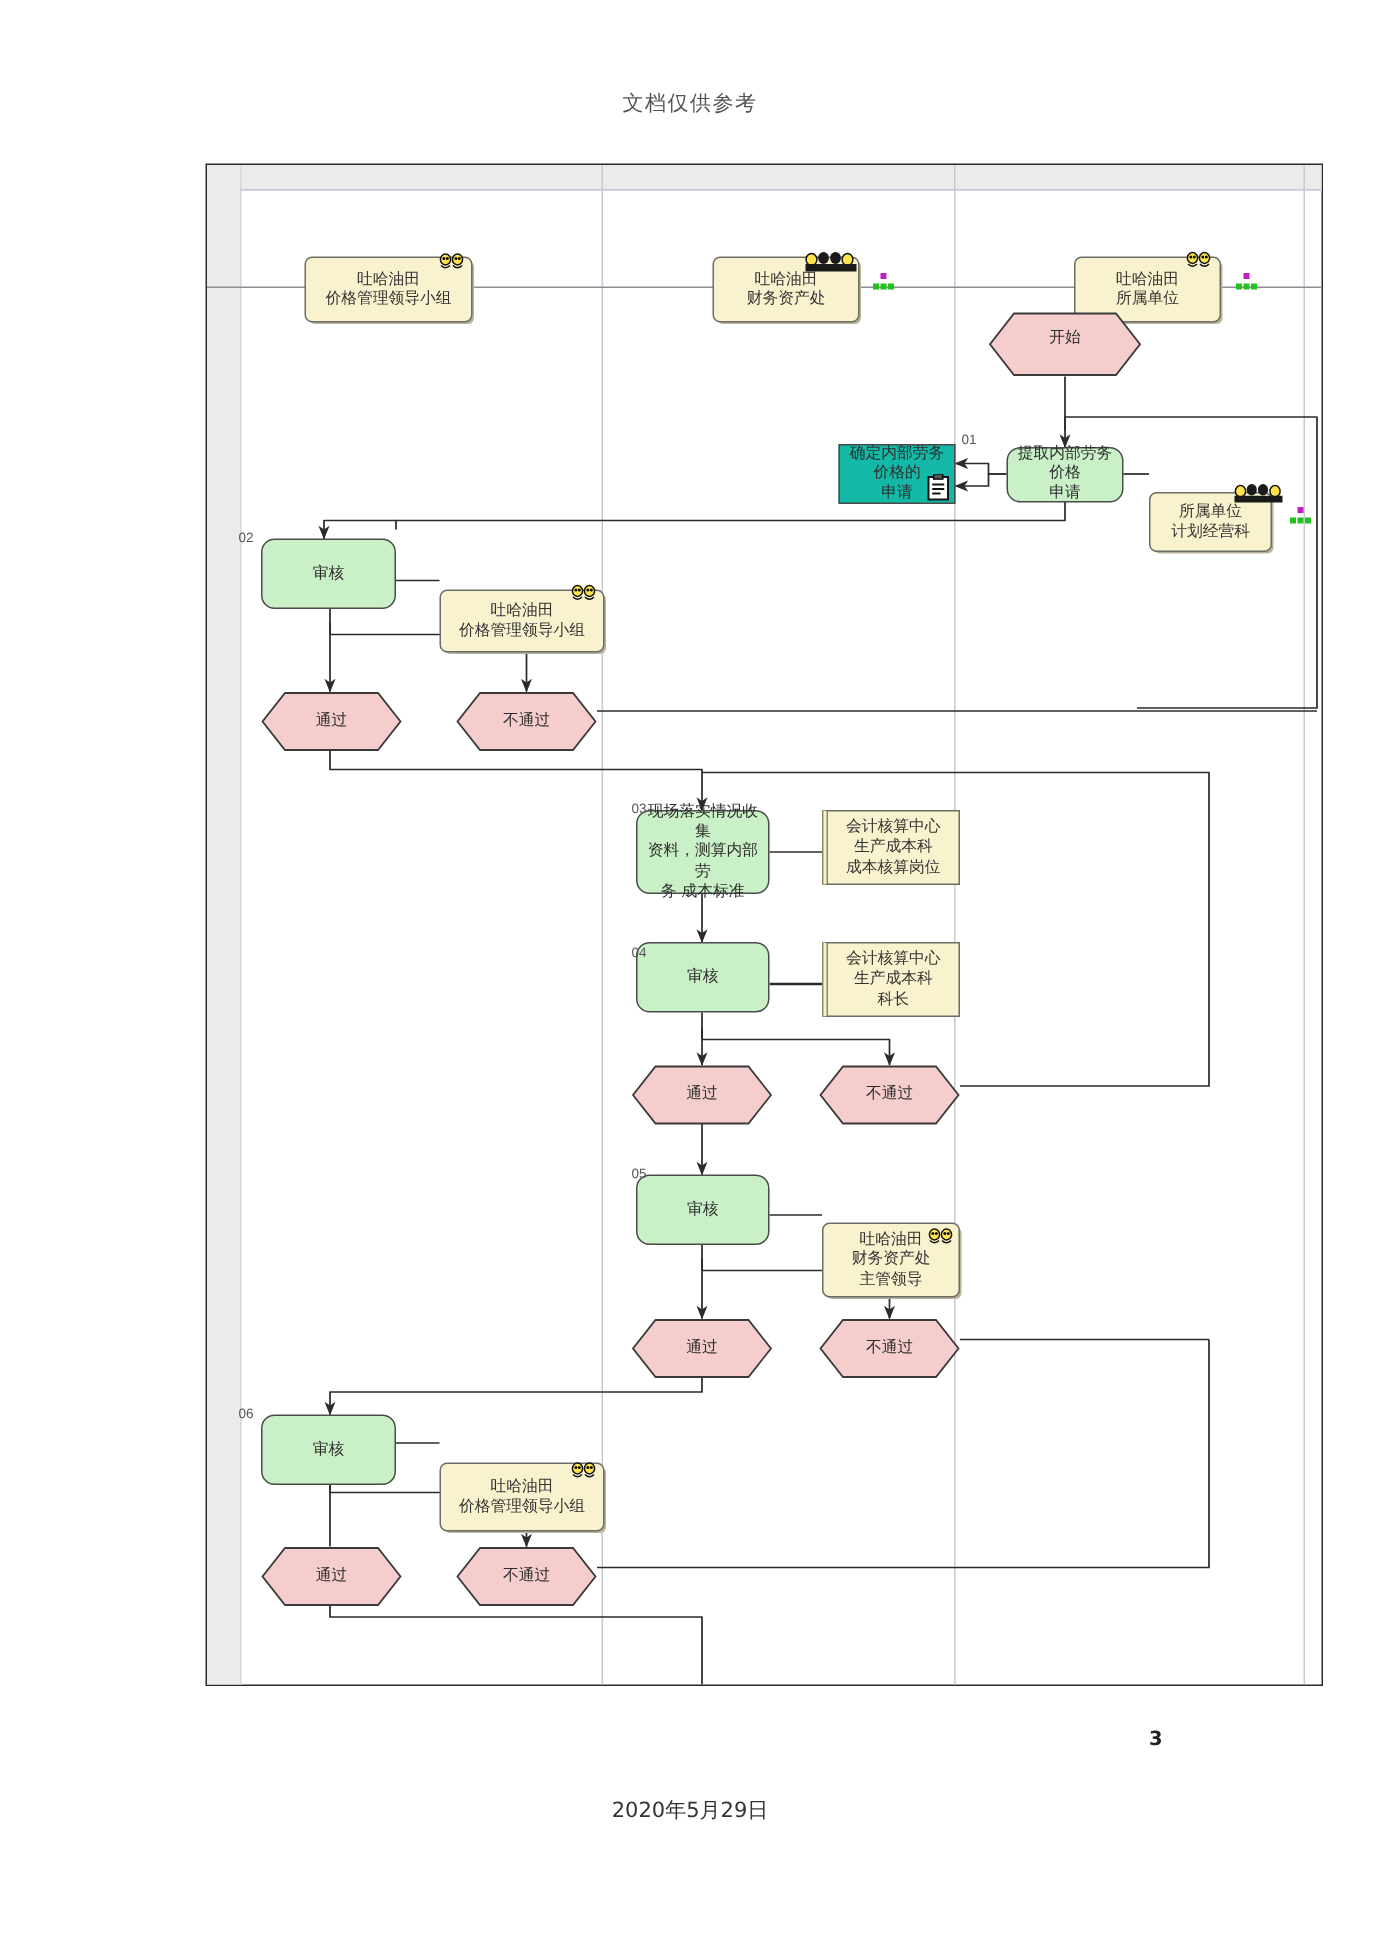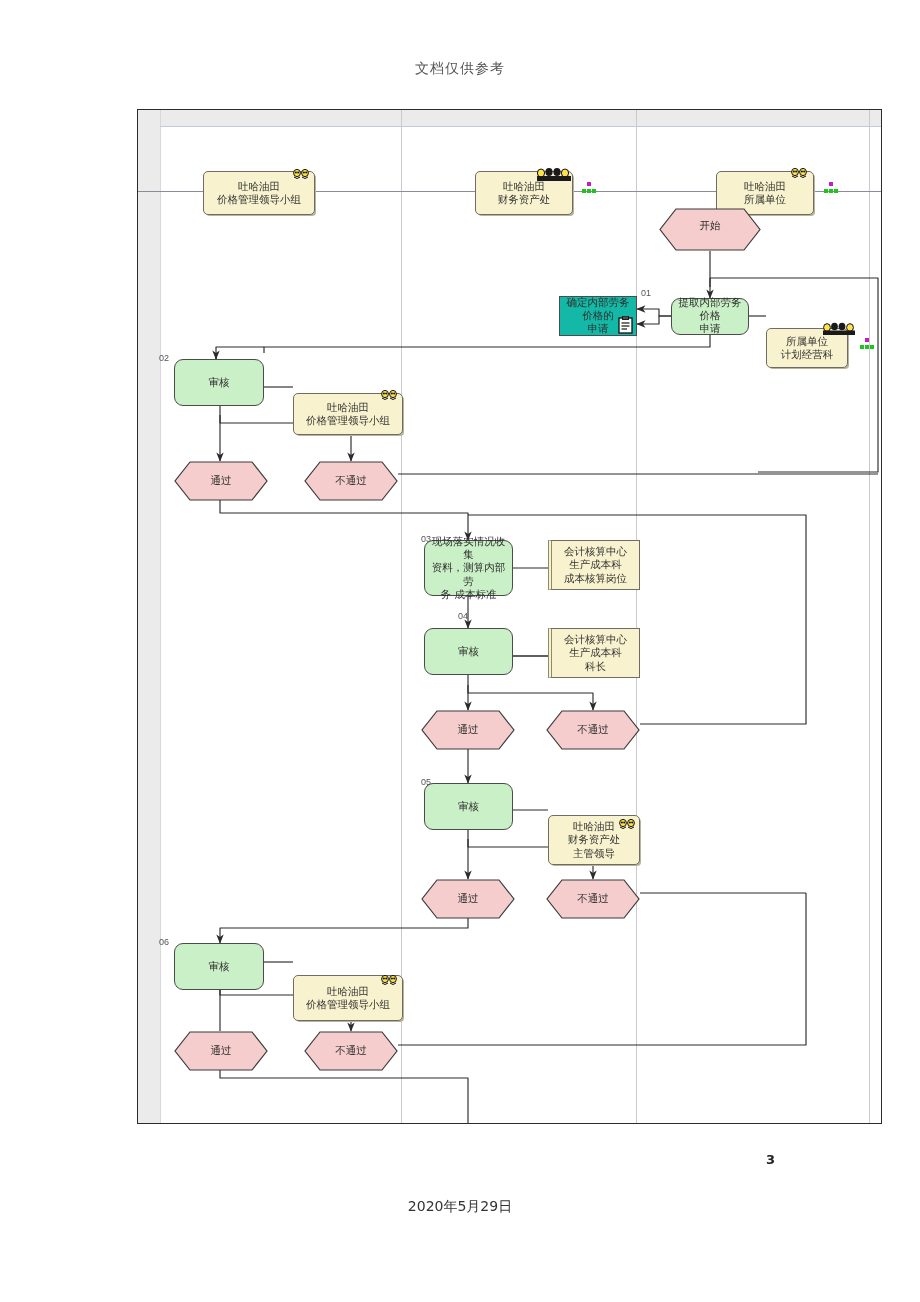--- a/index.html
+++ b/index.html
@@ -284,21 +284,21 @@
     <span class="lbl"><span>现场落实情况收集</span><br>
       <span>资料，测算内部劳</span><br>
       <span>务  成本标准</span></span>
   </div>
   <div class="node role-sq" style="left:410px;top:430px;width:92px;height:50px;">
     <span class="lbl"><span>会计核算中心</span><br>
       <span>生产成本科</span><br>
       <span>成本核算岗位</span></span>
   </div>
 
-  <div class="stepno" style="left:283px;top:501px;margin-left:37px;">04</div>
+  <div class="stepno" style="left:283px;top:520px;">04</div>
   <div class="node proc" style="left:286px;top:518px;width:89px;height:47px;">
     <span class="lbl">审核</span>
   </div>
   <div class="node role-sq" style="left:410px;top:518px;width:92px;height:50px;">
     <span class="lbl"><span>会计核算中心</span><br>
       <span>生产成本科</span><br>
       <span>科长</span></span>
   </div>
   <div class="node hexo" style="left:283px;top:600px;width:94px;height:40px;">
     <svg class="hexshape" viewBox="0 0 94 40" preserveAspectRatio="none">

